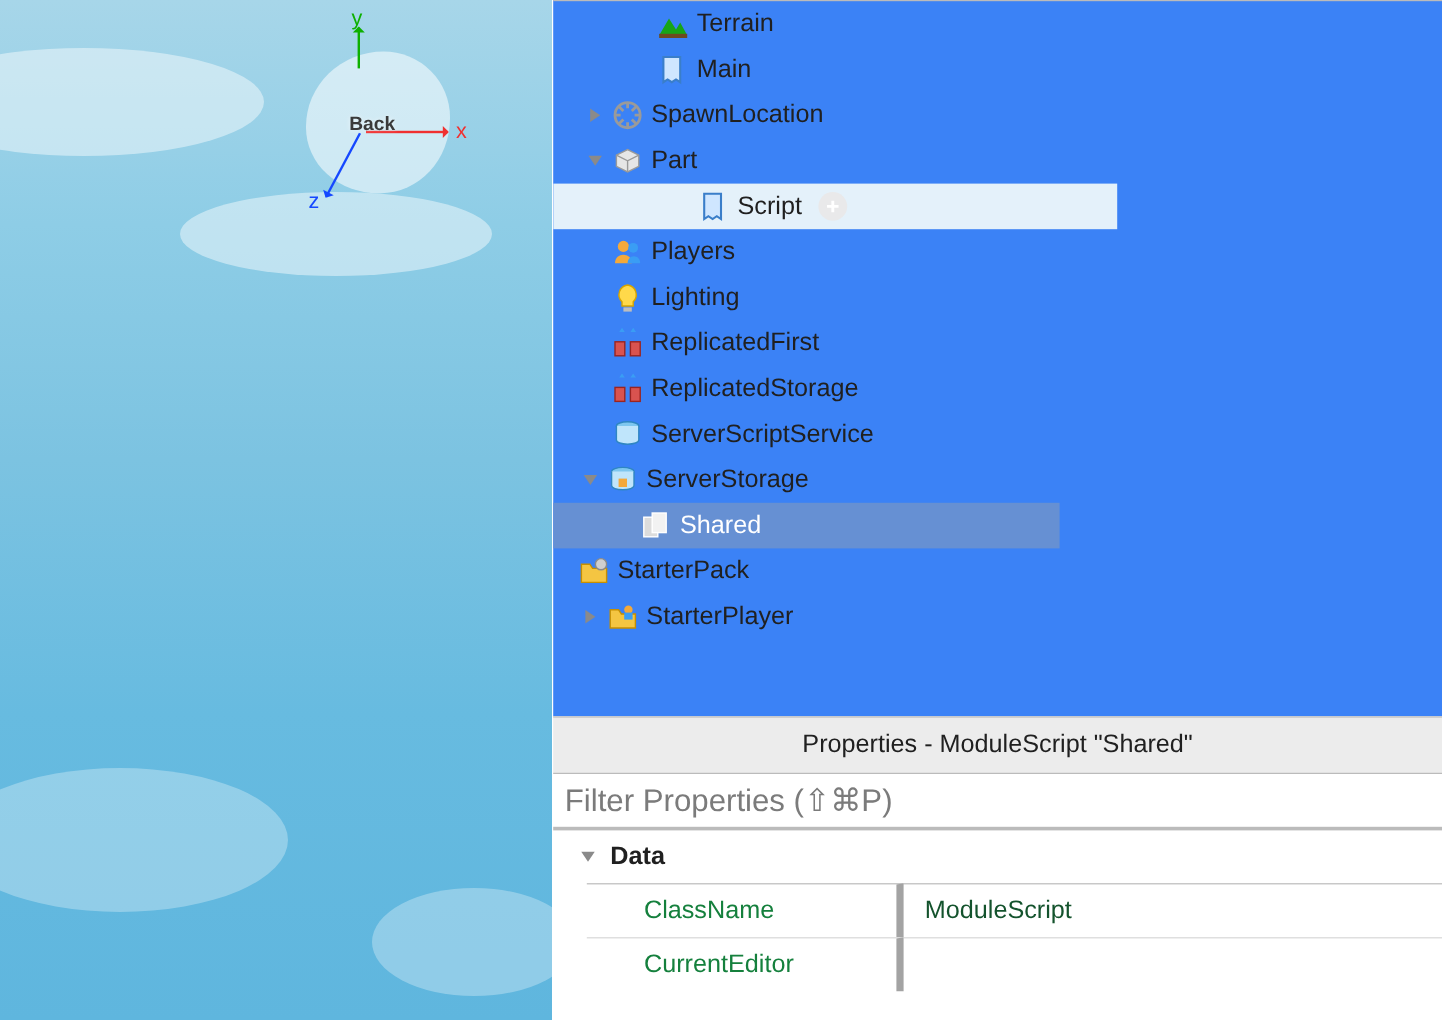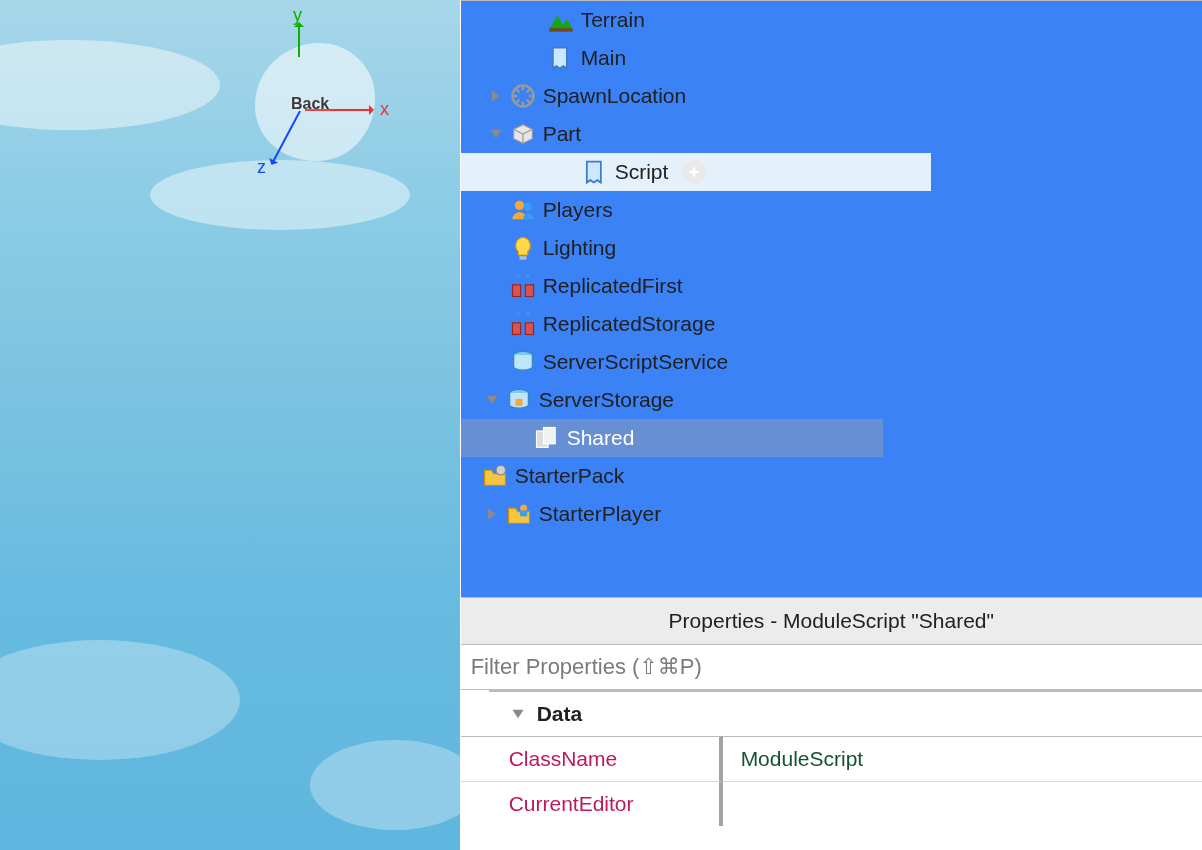--- a/index.html
+++ b/index.html
@@ -32,25 +32,25 @@
   .plus{margin-left:14px;width:24px;height:24px;border-radius:50%;background:#e9e9ea;display:flex;align-items:center;justify-content:center;}
   .plus svg{width:12px;height:12px;color:#fff;}
   
   .d0{padding-left:14px}
   .d1{padding-left:24px}
   .d1b{padding-left:86px}  
   .d2{padding-left:120px}  
   .d2s{padding-left:72px}  
   
   .prop-title{height:46px;display:flex;align-items:center;justify-content:center;background:#ececec;border-top:1px solid #bbb;border-bottom:1px solid #bbb;font-size:21px;}
-  .prop-filter{height:44px;display:flex;align-items:center;padding:0 10px;background:#fff;border-bottom:1px solid #bbb;color:#7b7b7b;font-size:22px;}
-  .catrow{height:44px;display:flex;align-items:center;padding-left:18px;background:#fff;border-top:2px solid #bbb;font-weight:700;margin-left:28px;}
+  .prop-filter{height:44px;display:flex;align-items:center;padding:0 10px;background:#fff;border-bottom:1px solid #bbb;color:#7b7b7b;font-size:26px;}
+  .catrow{height:44px;display:flex;align-items:center;padding-left:18px;background:#fff;border-top:2px solid #bbb;font-weight:700;}
   .catrow .arrow{color:#8a8a8a;margin-right:8px;}
   .grid{display:flex;}
-  .grid .c1{width:210px;padding:10px 0 10px 48px;border-right:4px solid #a3a3a3;border-top:1px solid #d8d8d8;color:#be185d;}
+  .grid .c1{width:210px;padding:10px 0 10px 48px;border-right:6px solid #a3a3a3;border-top:1px solid #d8d8d8;color:#15803d;margin-left:28px;}
   .grid .c2{flex:1;padding:10px 0 10px 18px;border-top:1px solid #d8d8d8;color:#14532d;}
   .grid.first .c1,.grid.first .c2{border-top:1px solid #bbb;}
 </style>
 </head>
 <body>
 
 <div class="root">
 
   <div class="viewport">
     <div class="cloud" style="width:300px;height:90px;left:-80px;top:40px"></div>

